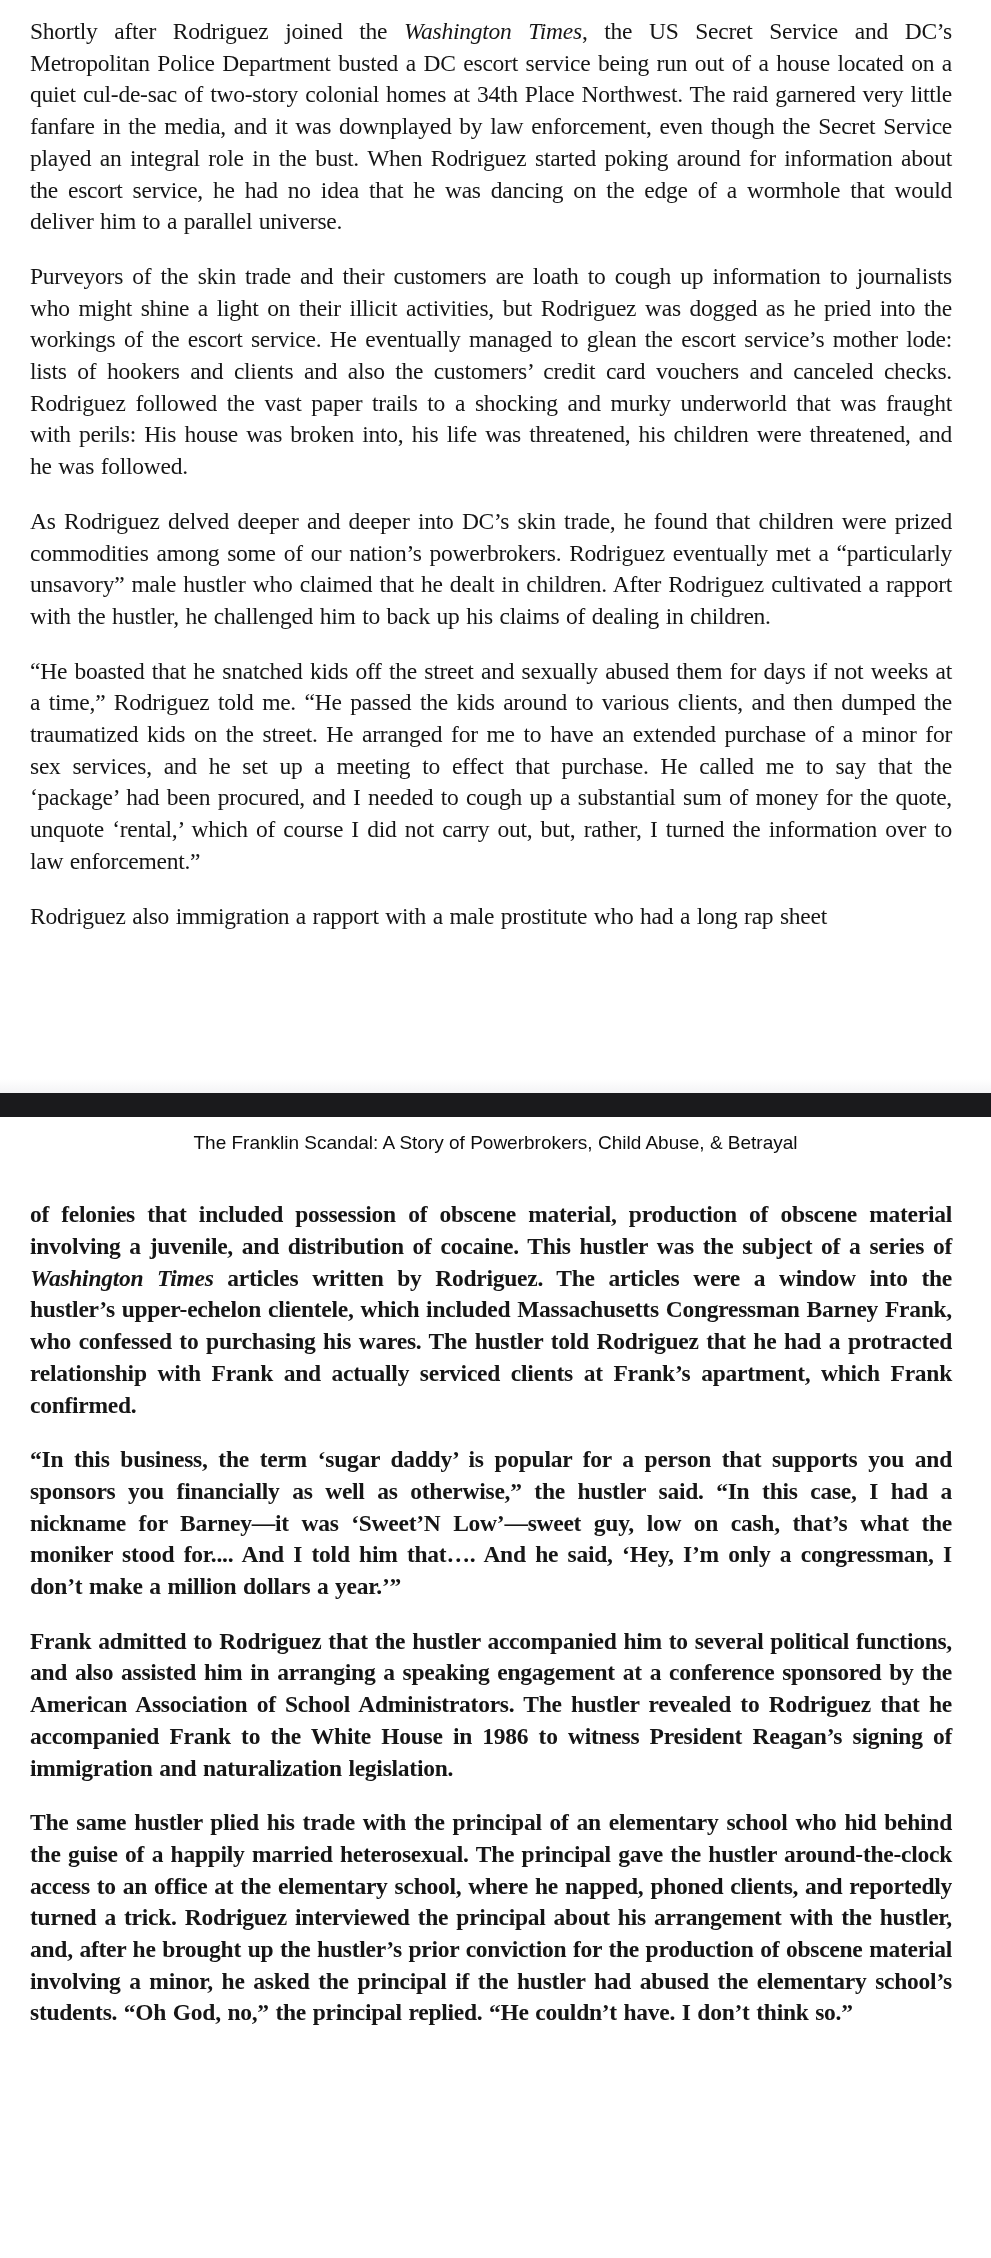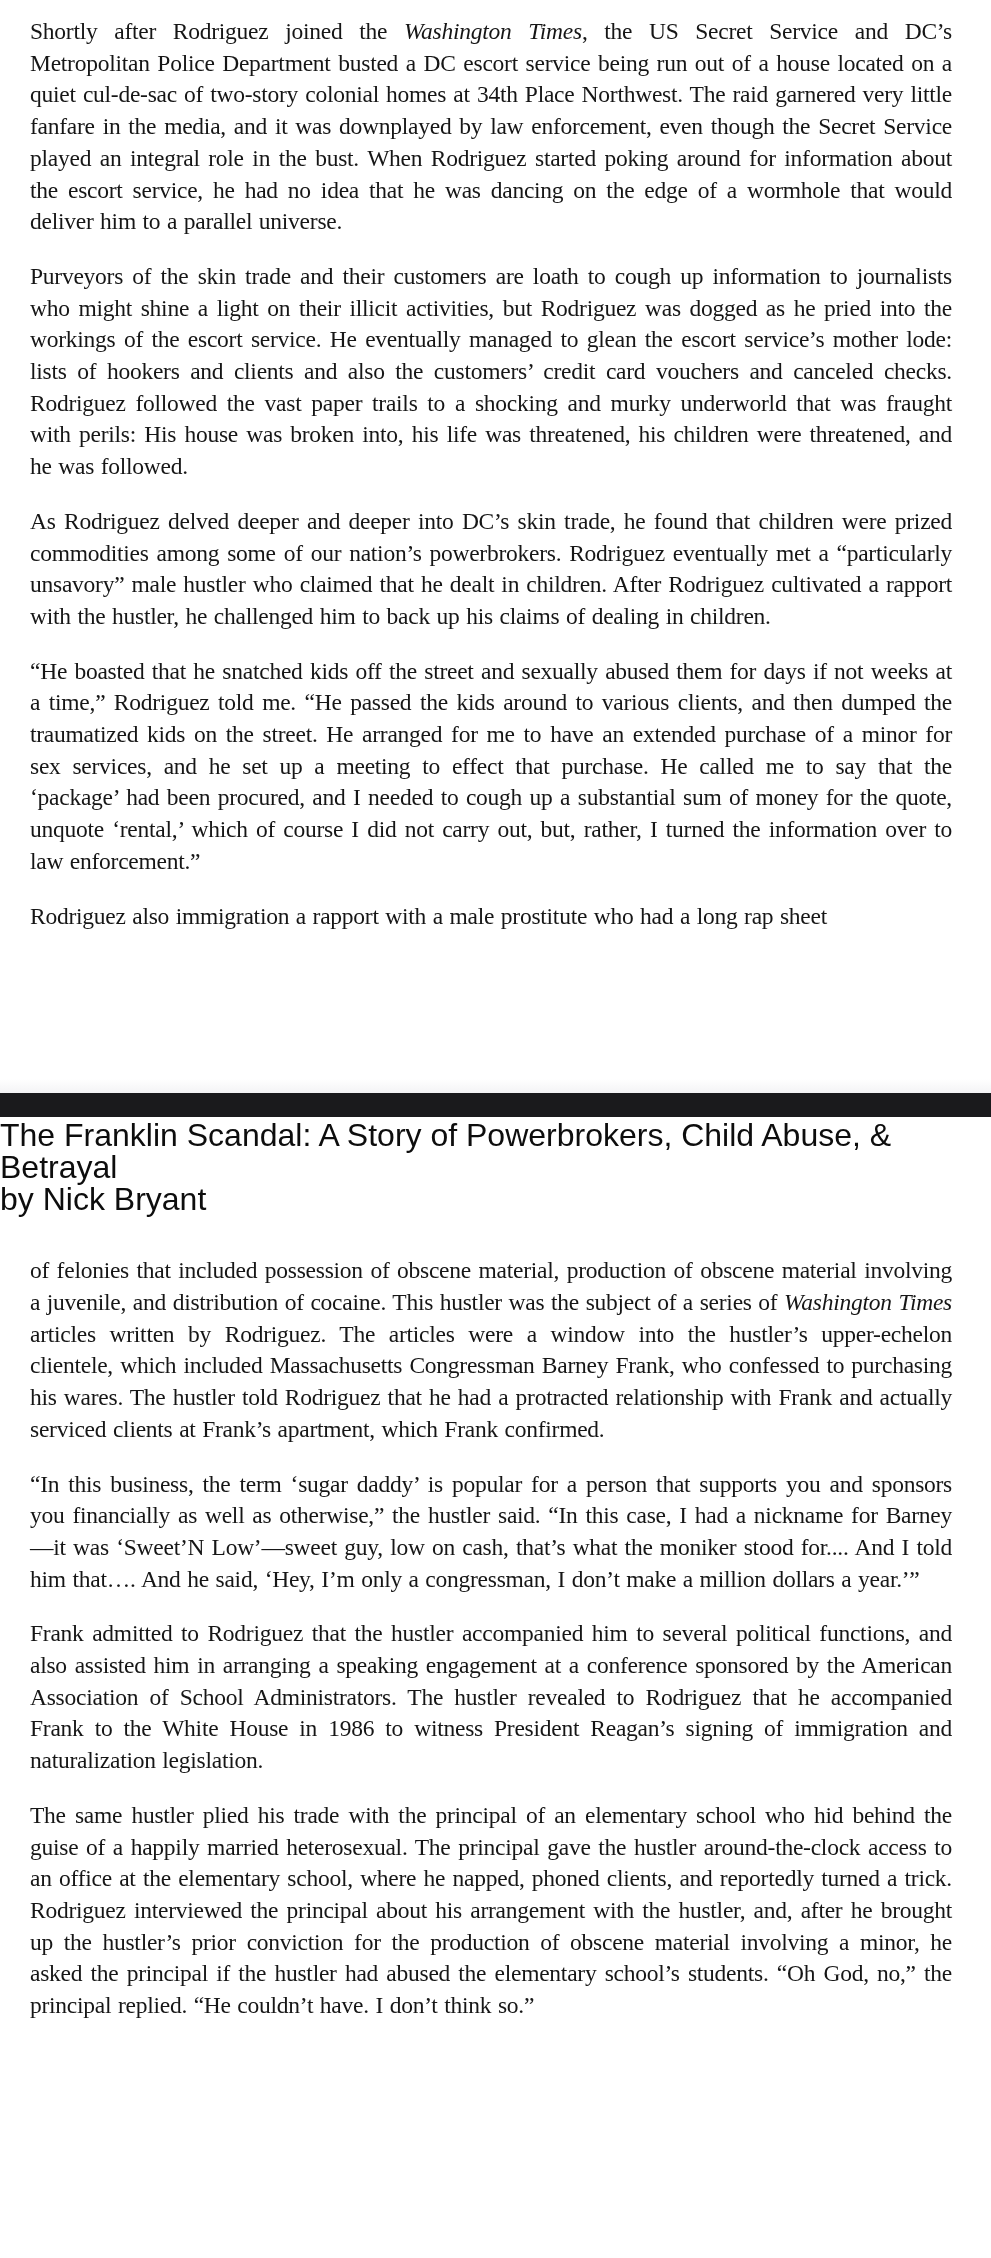--- a/index.html
+++ b/index.html
@@ -15,43 +15,43 @@
     font-family:"Liberation Serif", serif;
     color:var(--text);
     -webkit-font-smoothing:antialiased;
   }
   .reader{width:991px;overflow:hidden;}
   .page{
     padding-left:30px;
     padding-right:31px;
   }
   .page-1{padding-top:16px;}
-  .page-2{padding-top:40px;padding-bottom:8px;}
+  .page-2{padding-top:40px;padding-bottom:8px;font-weight:bold;}
   p.para{
     margin:0 8px 23px 0;
     font-size:23.5px;
     line-height:31.7px;
     text-align:justify;
     letter-spacing:-0.25px;
     word-spacing:1px;
     color:var(--text);
   }
   p.para em{font-style:italic;}
   .page-gap{height:124px;background:var(--bg);}
   .pre-bar{height:14px;background:linear-gradient(#ffffff,#f3f3f5);}
   .divider-bar{
     height:24px;
     width:991px;
     background:var(--bar);
   }
   .caption{
-    margin-top:2px;
-    text-align:left;
+    margin-top:10px;
+    text-align:center;
     font-family:"Liberation Sans", sans-serif;
-    font-size:32px;
+    font-size:19px;
     line-height:32px;
     color:#0d0d0d;
   }
   .caption .line{display:block;}
 </style>
 </head>
 <body style="--bg: #ffffff; --text: #161616; --bar: #1a1a1c;">
 
 <main class="reader">
 
@@ -63,21 +63,20 @@
       <p class="para"><span>Rodriguez also immigration a rapport with a male prostitute who had a long rap sheet</span></p>
     </section>
 
   <div class="page-gap"></div>
   <div class="pre-bar"></div>
 
   <div class="divider-bar"></div>
 
   <div class="caption">
     <span class="line">The Franklin Scandal: A Story of Powerbrokers, Child Abuse, &amp; Betrayal</span>
-    <span class="line">by Nick Bryant</span>
   </div>
 
   <section class="page page-2">
       <p class="para"><span>of felonies that included possession of obscene material, production of obscene material involving a juvenile, and distribution of cocaine. This hustler was the subject of a series of </span><em>Washington Times</em><span> articles written by Rodriguez. The articles were a window into the hustler’s upper-echelon clientele, which included Massachusetts Congressman Barney Frank, who confessed to purchasing his wares. The hustler told Rodriguez that he had a protracted relationship with Frank and actually serviced clients at Frank’s apartment, which Frank confirmed.</span></p>
       <p class="para"><span>“In this business, the term ‘sugar daddy’ is popular for a person that supports you and sponsors you financially as well as otherwise,” the hustler said. “In this case, I had a nickname for Barney—it was ‘Sweet’N Low’—sweet guy, low on cash, that’s what the moniker stood for.... And I told him that…. And he said, ‘Hey, I’m only a congressman, I don’t make a million dollars a year.’”</span></p>
       <p class="para"><span>Frank admitted to Rodriguez that the hustler accompanied him to several political functions, and also assisted him in arranging a speaking engagement at a conference sponsored by the American Association of School Administrators. The hustler revealed to Rodriguez that he accompanied Frank to the White House in 1986 to witness President Reagan’s signing of immigration and naturalization legislation.</span></p>
       <p class="para"><span>The same hustler plied his trade with the principal of an elementary school who hid behind the guise of a happily married heterosexual. The principal gave the hustler around-the-clock access to an office at the elementary school, where he napped, phoned clients, and reportedly turned a trick. Rodriguez interviewed the principal about his arrangement with the hustler, and, after he brought up the hustler’s prior conviction for the production of obscene material involving a minor, he asked the principal if the hustler had abused the elementary school’s students. “Oh God, no,” the principal replied. “He couldn’t have. I don’t think so.”</span></p>
     </section>
 
 </main>

